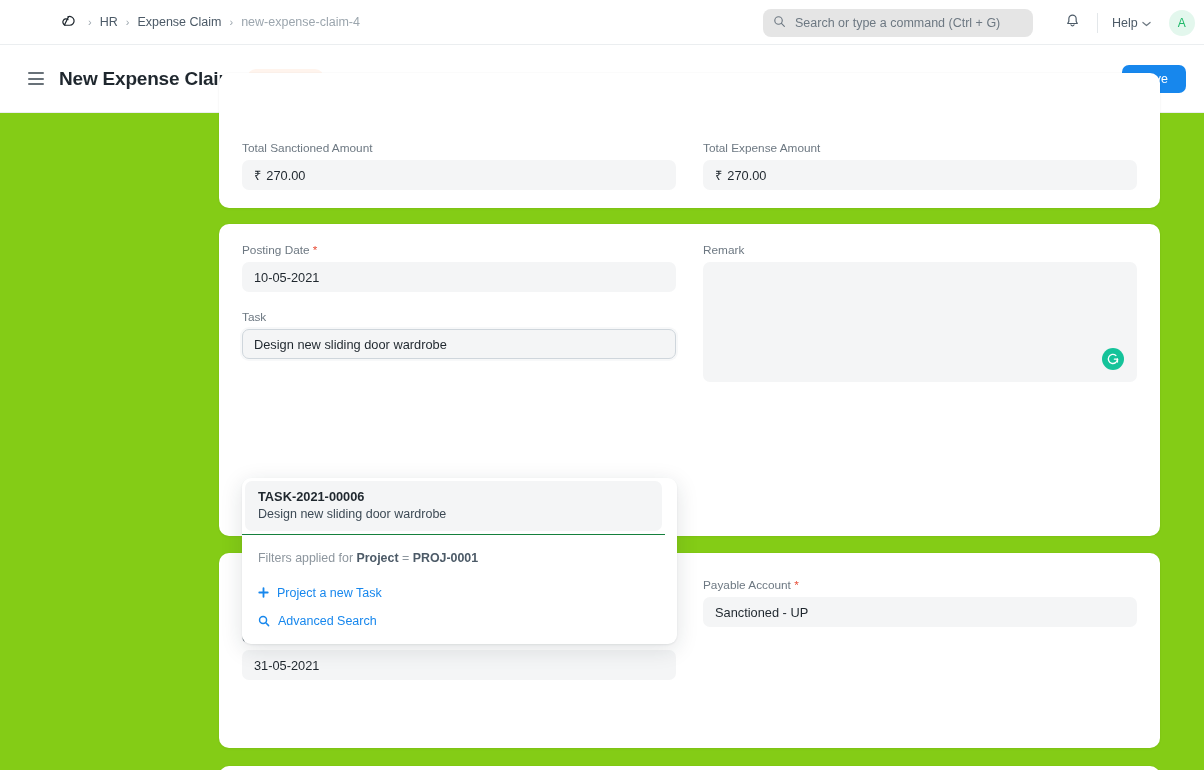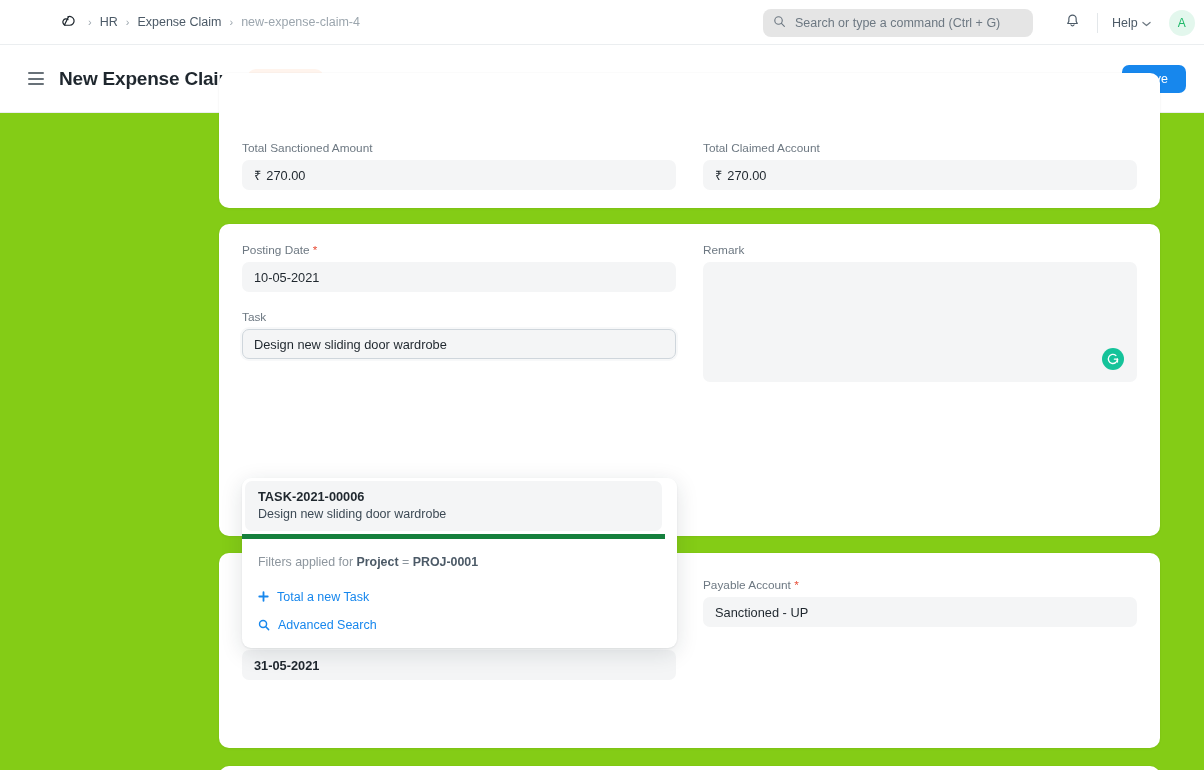--- a/index.html
+++ b/index.html
@@ -303,21 +303,21 @@
   }
   .dd-option .dd-desc {
     font-size: 12.5px;
     color: #3d4a55;
   }
 
   .dd-filters {
     padding: 16px 16px 14px 16px;
     font-size: 12.4px;
     color: #8d969e;
-    border-top: 5px solid #15803d;
+    border-top: 1px solid #15803d;
     margin-top: 3px;
   }
   .dd-filters b { color: #4c5a67; }
 
   .dd-action {
     display: flex;
     align-items: center;
     gap: 8px;
     padding: 7px 16px;
     font-size: 12.5px;
@@ -421,21 +421,21 @@
           <div class="field-label">
             <span>Total Sanctioned Amount</span>
           </div>
           <div class="control">
             <span class="cur-sym">₹</span>
             <span>270.00</span>
           </div>
         </div>
         <div class="col">
           <div class="field-label">
-            <span>Total Claimed Account</span>
+            <span>Total Expense Amount</span>
           </div>
           <div class="control">
             <span class="cur-sym">₹</span>
             <span>270.00</span>
           </div>
         </div>
       </div>
     </div>
   </div>
 
@@ -482,21 +482,21 @@
 
       </div>
     </div>
   </div>
 
   <div class="card card-3">
     <div class="pad" style="padding-top:25px;">
       <div class="row2">
         <div class="col">
           <div style="height:35px;"></div>
-          <div style="margin-top:18px;font-weight:bold;">
+          <div style="margin-top:18px;">
             <div class="field-label">
               <span>Clearance Date</span>
             </div>
             <div class="control">
               <span>31-05-2021</span>
             </div>
           </div>
         </div>
 
         <div class="col">
@@ -532,21 +532,21 @@
       <span>=</span>
       <b>PROJ-0001</b>
     </div>
 
     <div class="dd-action">
       <span class="plus">
         <svg width="11" height="11" viewBox="0 0 12 12" fill="none">
           <path d="M6 1.4v9.2M1.4 6h9.2" stroke="#1787ed" stroke-width="2" stroke-linecap="round"></path>
         </svg>
       </span>
-      <span>Total a new Task</span>
+      <span>Project a new Task</span>
     </div>
 
     <div class="dd-action">
       <span class="mag">
         <svg width="12" height="12" viewBox="0 0 14 14" fill="none">
           <circle cx="5.9" cy="5.9" r="4.1" stroke="#1787ed" stroke-width="1.7"></circle>
           <path d="M9.1 9.1 12.4 12.4" stroke="#1787ed" stroke-width="1.7" stroke-linecap="round"></path>
         </svg>
       </span>
       <span>Advanced Search</span>

